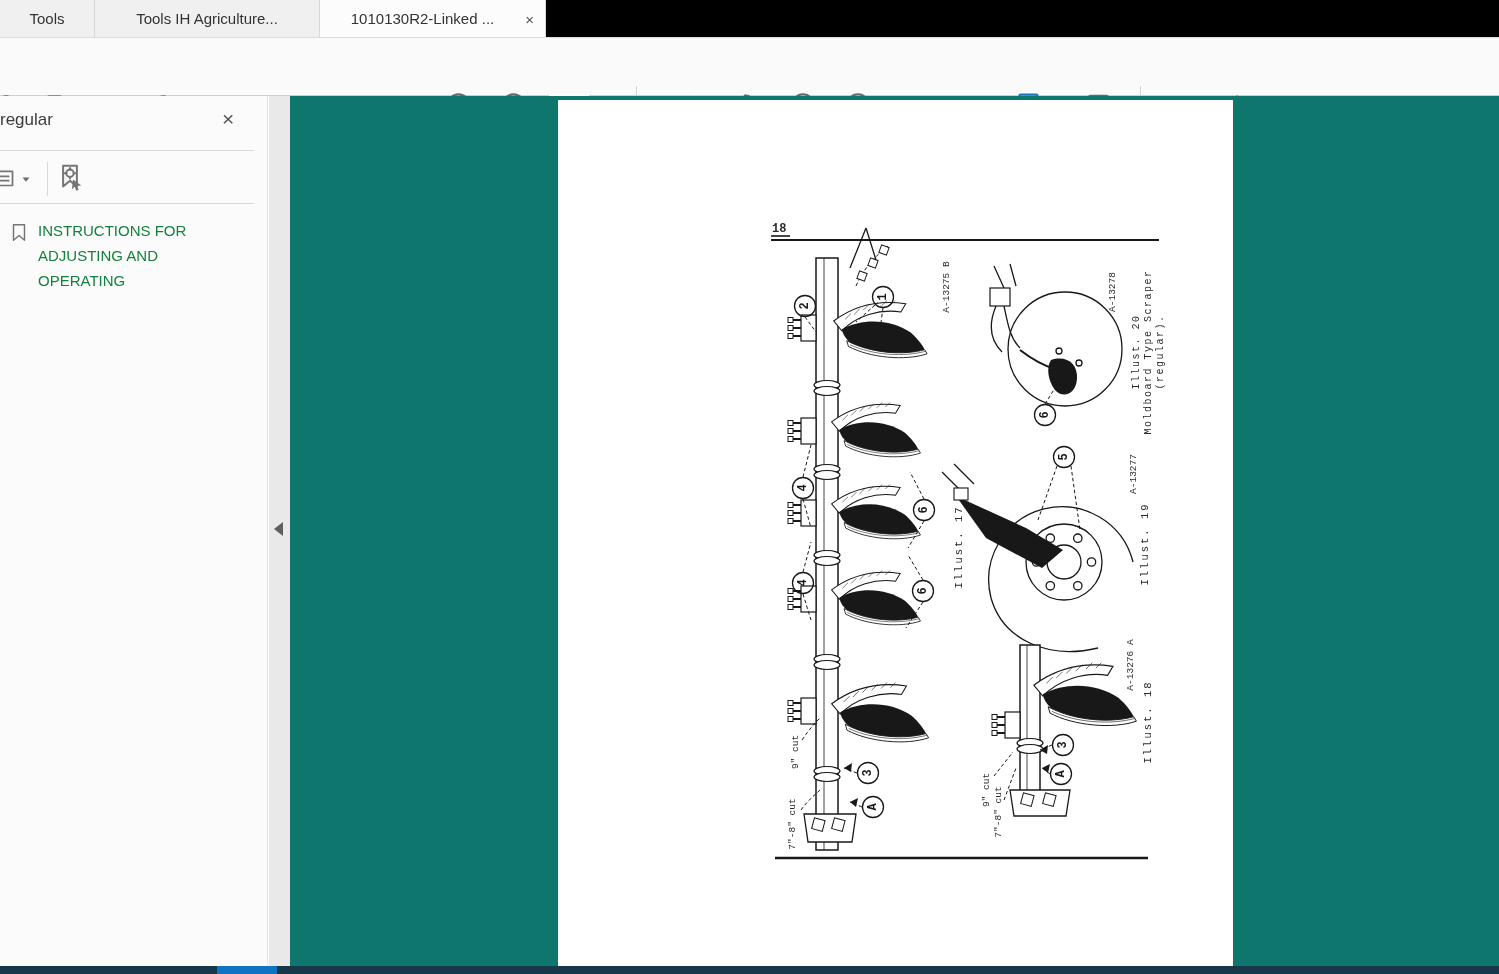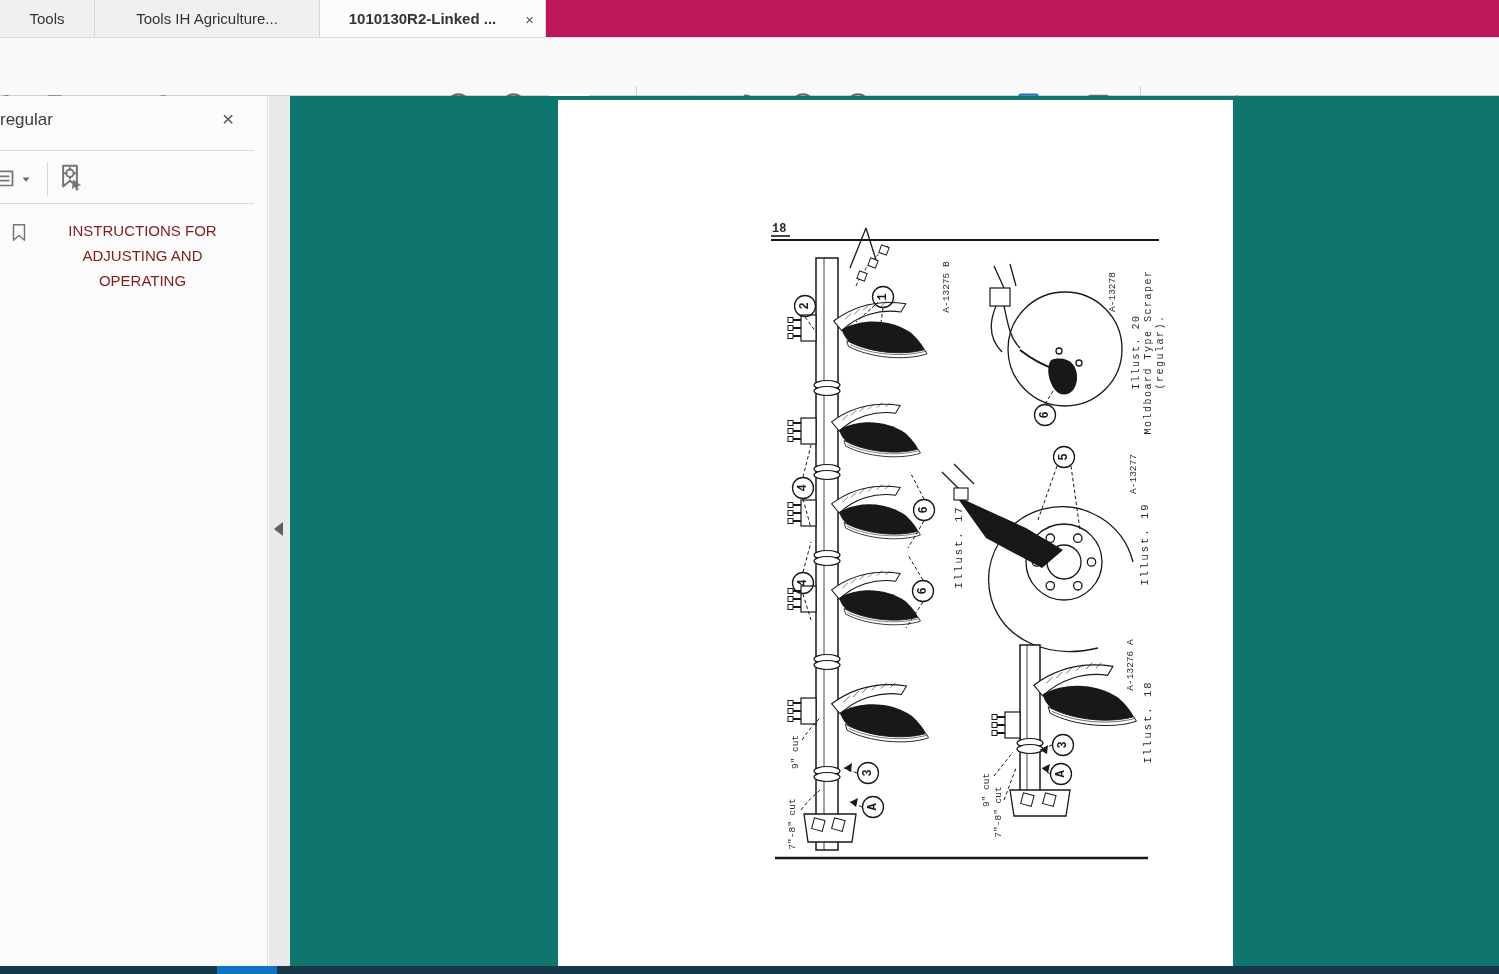--- a/index.html
+++ b/index.html
@@ -3,21 +3,21 @@
 <meta charset="utf-8">
 <style>
   * { box-sizing: border-box; }
   html,body { margin:0; padding:0; }
   body {
     width:1499px; height:974px; position:relative; overflow:hidden;
     background:#ffffff; font-family:"Liberation Sans", sans-serif;
   }
 
   
-  .tabbar { position:absolute; top:0; left:0; right:0; height:38px; background:#be185d;
+  .tabbar { position:absolute; top:0; left:0; right:0; height:38px; background:#000000;
             border-bottom:1px solid #dcdcdc; display:flex; }
   .tab { height:100%; display:flex; align-items:center; justify-content:center;
          font-size:15px; color:#333; background:#f0f0f0; border-right:1px solid #d8d8d8;
          cursor:default; position:relative; }
   .tab.t-tools { width:95px; }
   .tab.t-doc   { width:225px; }
   .tab.t-active{ width:226px; background:#fcfcfc; }
   .tab-close { position:absolute; right:11px; top:50%; transform:translateY(-50%);
                font-size:15px; color:#555; line-height:1; }
 
@@ -49,21 +49,21 @@
   .sb-title { position:absolute; left:0; top:14px; font-size:17px; color:#3c3c3c; }
   .sb-close { position:absolute; left:222px; top:12px; font-size:21px; color:#555; line-height:1; }
   .sb-div { position:absolute; left:0; right:13px; height:1px; background:#d9d9d9; }
   .sb-iconrow { position:absolute; top:60px; left:0; height:46px; width:100%; }
   .sb-opt { position:absolute; left:-7px; top:8px; width:42px; height:30px; display:flex; align-items:center; }
   .sb-opt .caret { margin-left:3px; transform:scale(.85); }
   .sb-isep { position:absolute; left:47px; top:6px; width:1px; height:34px; background:#d9d9d9; }
   .sb-loc { position:absolute; left:55px; top:6px; width:32px; height:32px; }
   .sb-item { position:absolute; left:0; width:100%; display:flex; }
   .sb-item .bicon { margin:2px 0 0 8px; flex:0 0 22px; }
-  .sb-item .blabel { margin-left:20px; width:185px; font-size:15px; line-height:25px; color:#7f1d1d;text-align:center; }
+  .sb-item .blabel { margin-left:8px; width:185px; font-size:15px; line-height:25px; color:#15803d; }
   .sicon { stroke:#757575; fill:none; stroke-width:1.6; stroke-linecap:round; stroke-linejoin:round; }
 
   
   .splitter { position:absolute; top:96px; left:269px; width:21px; bottom:8px; background:#e9e9e9; }
   .collapse-arrow { position:absolute; left:5px; top:426px; width:0; height:0;
                     border-top:7px solid transparent; border-bottom:7px solid transparent;
                     border-right:9px solid #5f5f5f; }
 
   
   .docarea { position:absolute; top:96px; left:290px; right:0; bottom:8px; background:#0f766e; }
@@ -83,21 +83,21 @@
 <body>
 
 <div class="tabbar">
   <div class="tab t-tools">
     <span>Tools</span>
   </div>
   <div class="tab t-doc">
     <span>Tools IH Agriculture...</span>
   </div>
   <div class="tab t-active">
-    <span style="margin-right:20px;font-weight:bold;">1010130R2-Linked ...</span>
+    <span style="margin-right:20px;">1010130R2-Linked ...</span>
     <span class="tab-close">×</span>
   </div>
 </div>
 
 <div class="toolbar">
 
   <div class="tbtn" style="left:-13px;">
     <svg width="26" height="26" viewBox="0 0 24 24">
       <path class="ticon" d="M7 17a5 5 0 0 1 .7-9.9A6 6 0 0 1 19 9a4 4 0 0 1-1 7.9"></path>
       <path class="ticon" d="M9 13.5c2-2.5 4.5-2 5 0s-1.5 4-4 3"></path>

